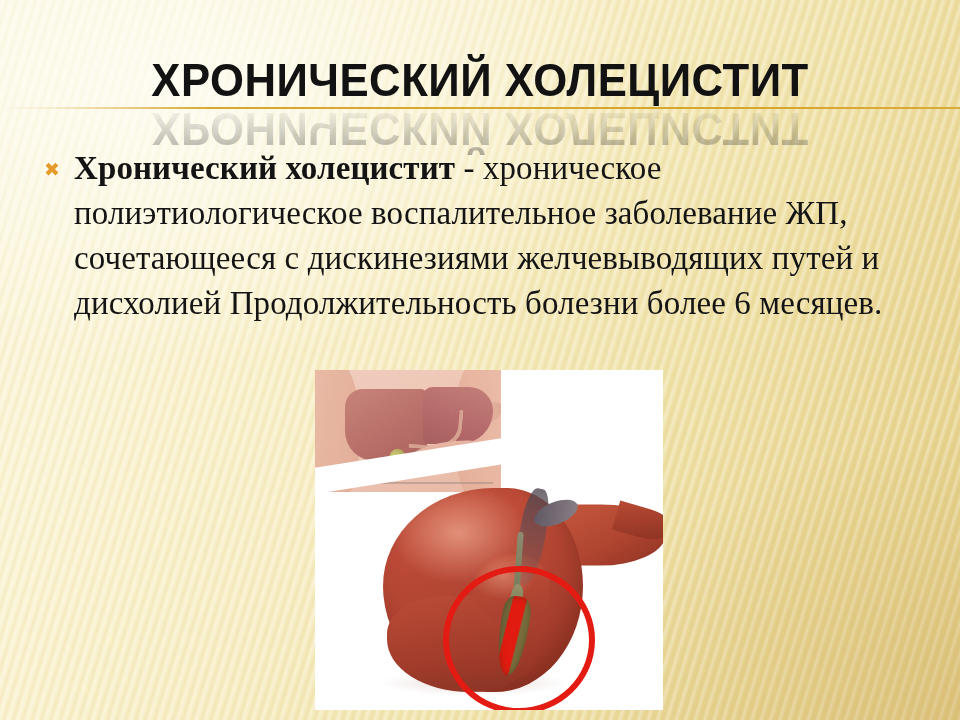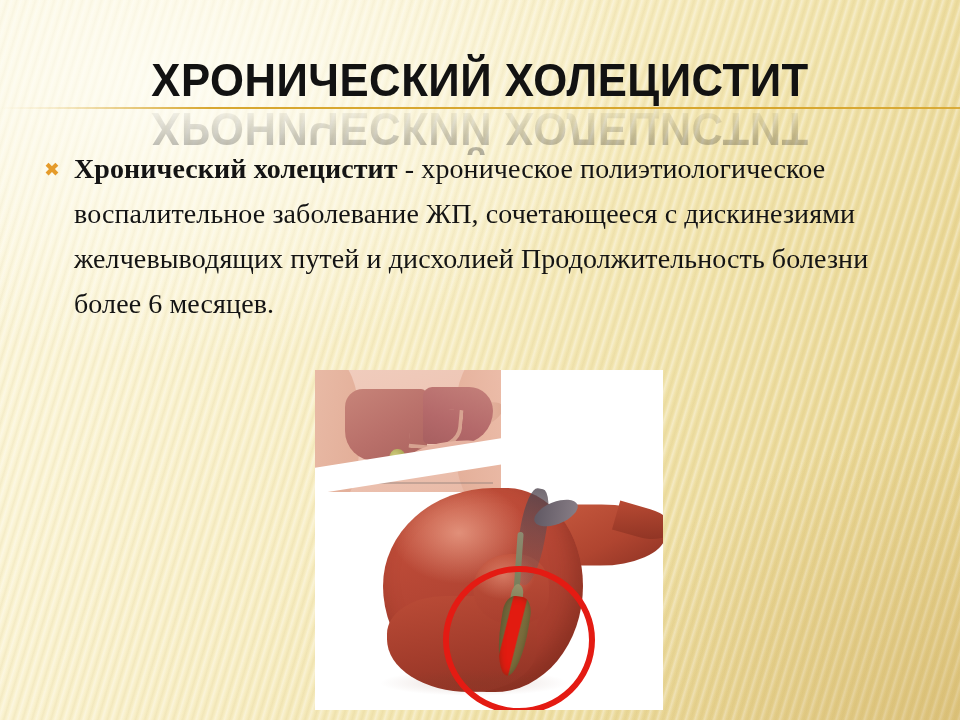--- a/index.html
+++ b/index.html
@@ -92,21 +92,21 @@
   .bullet-mark {
     position:absolute; left:8px; top:14px;
     color:#e59b2a;
     font-family:"DejaVu Sans", sans-serif;
     font-size:19px;
     font-weight:700;
     line-height:1;
   }
   .bullet-text {
     font-family:"Liberation Serif", serif;
-    font-size:28px;
+    font-size:33px;
     line-height:45px;
     color:#141414;
     letter-spacing:.1px;
   }
   .bullet-text b { font-weight:700; }
 
   
   .pic-panel {
     position:absolute; left:315px; top:370px; width:348px; height:340px;
     background:#ffffff;

